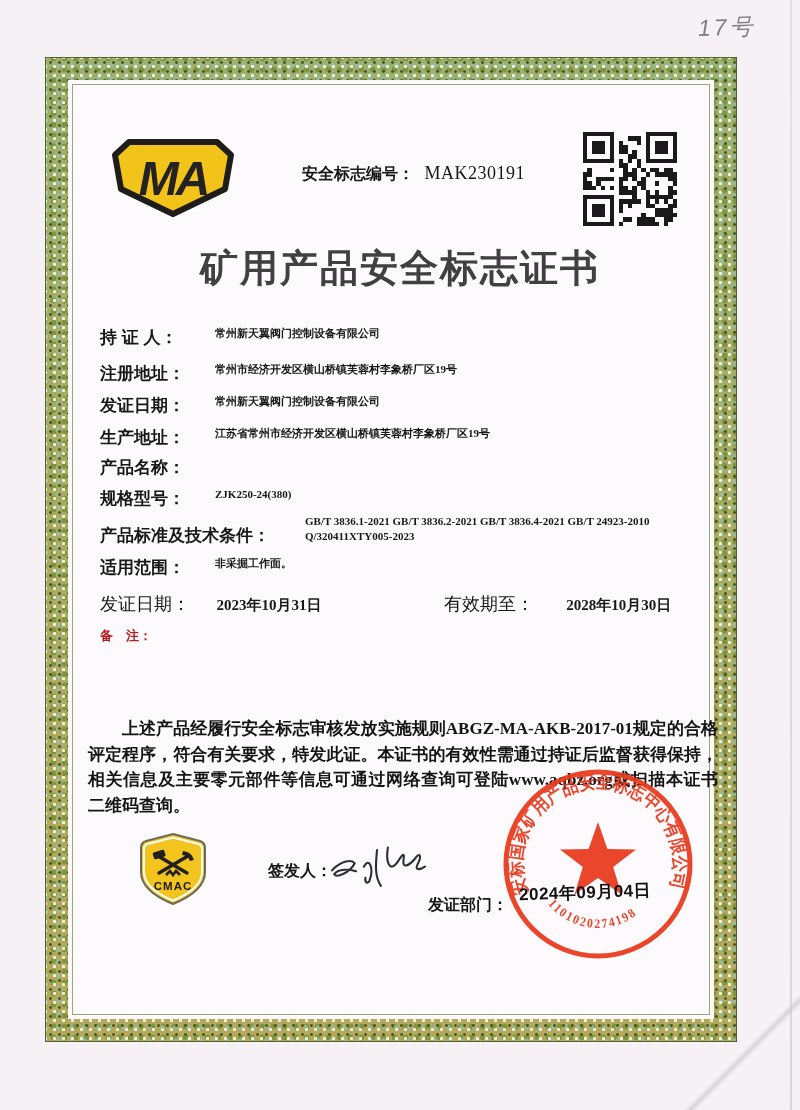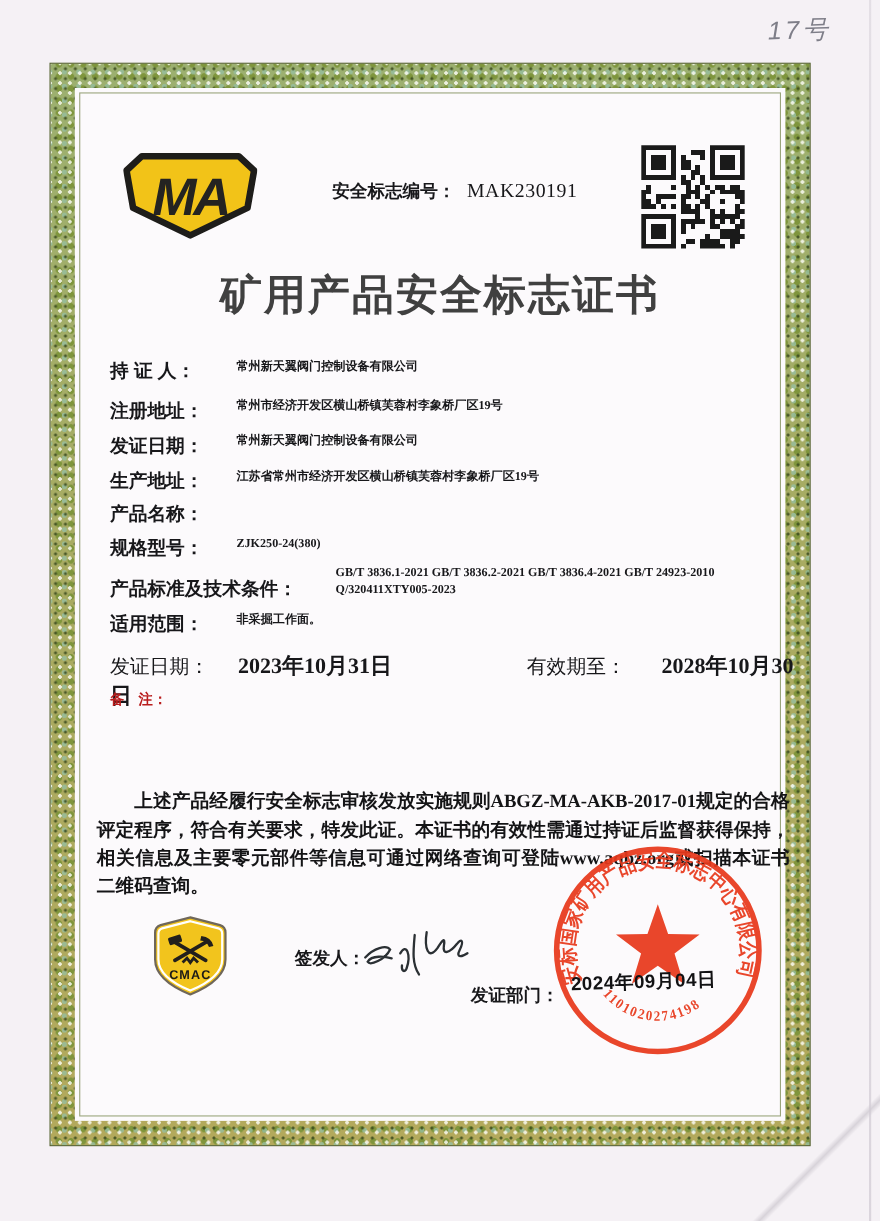--- a/index.html
+++ b/index.html
@@ -34,21 +34,21 @@
   .title{position:absolute;left:0;top:243px;width:800px;text-align:center;
     font-size:38px;font-weight:900;color:#404040;letter-spacing:2px;}
 
   .row{position:absolute;left:100px;width:616px;display:flex;align-items:flex-start;color:#17171a;}
   .row .lbl{flex:0 0 115px;font-weight:bold;font-size:17px;white-space:nowrap;}
   .row .val{font-family:"Liberation Serif",serif;font-weight:bold;font-size:11px;line-height:1.35;}
   .row.std .lbl{flex:0 0 205px;}
   .row.std .val{width:412px;}
   .daterow{position:absolute;left:100px;top:592px;width:640px;color:#17171a;}
   .daterow .lbl{font-weight:normal;font-size:18px;margin-top:32px;}
-  .daterow .val{font-family:"Liberation Serif",serif;font-weight:bold;font-size:20px;}
+  .daterow .val{font-family:"Liberation Serif",serif;font-weight:bold;font-size:15px;}
   .daterow .issue-val{margin-left:22px;}
   .daterow .valid-lbl{margin-left:118px;}
   .daterow .valid-val{margin-left:28px;}
   .remark{position:absolute;left:100px;top:627px;font-weight:bold;font-size:13px;color:#b91c1c;}
 
   .statement{position:absolute;left:88px;top:716px;width:630px;
     font-family:"Liberation Serif",serif;font-weight:bold;font-size:17px;line-height:1.5;
     color:#141416;text-align:justify;text-indent:2em;}
 
   .cmac{position:absolute;left:137px;top:832px;width:72px;height:74px;}

